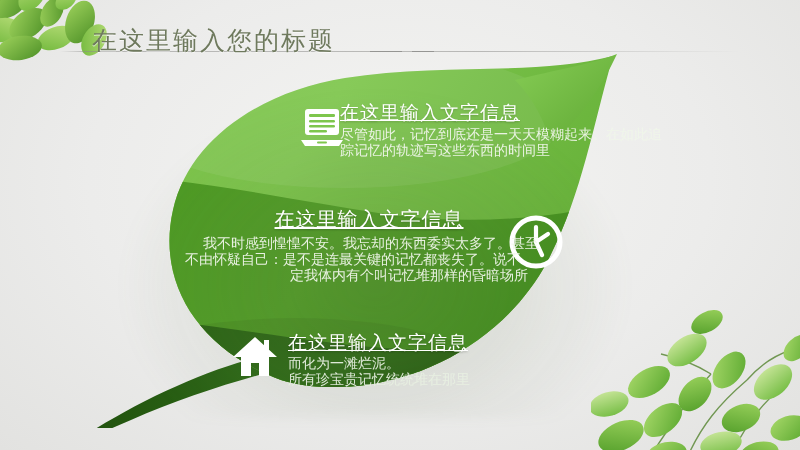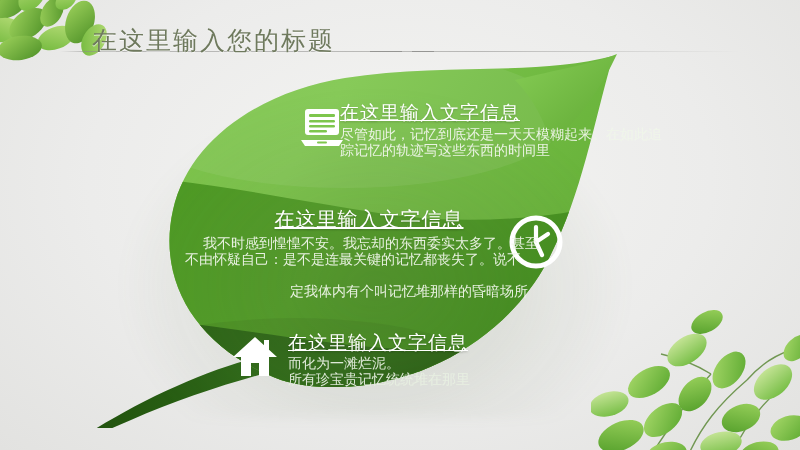--- a/index.html
+++ b/index.html
@@ -66,21 +66,21 @@
   #section-one .sec-head { margin-left:55px; }
   #section-one .sec-body { margin-left:55px; margin-top:1px; }
 
   
   #section-two { left:185px; top:206px; width:390px; text-align:center; }
   #section-two .sec-head { font-size:20px; display:block; text-align:center; margin-right:22px; }
   #section-two .sec-body { margin-top:3px; }
   #section-two .sec-line { display:block; }
   #section-two .sec-line.l1 { text-align:center; margin-right:18px; }
   #section-two .sec-line.l2 { text-align:left; margin-right:14px; }
-  #section-two .sec-line.l3 { text-align:center; margin-left:58px;margin-top:16px; }
+  #section-two .sec-line.l3 { text-align:center; margin-left:58px; }
 
   
   #section-three { left:222px; top:330px; width:330px; }
   #section-three .sec-head { margin-left:66px; }
   #section-three .sec-body { margin-left:66px; margin-top:0px; }
   #section-three .sec-line { color:#e8f0e2; }
 
   
   .icon { position:absolute; }
   #laptop-icon { left:299px; top:106px; width:46px; height:44px; }

